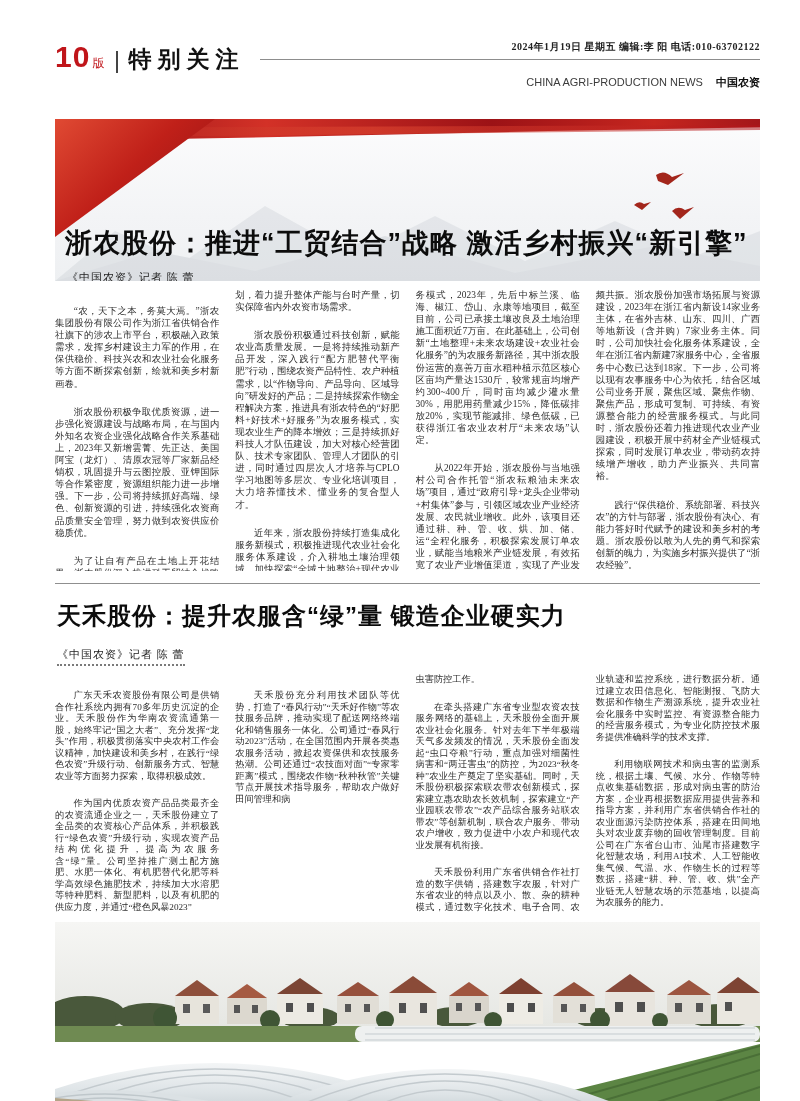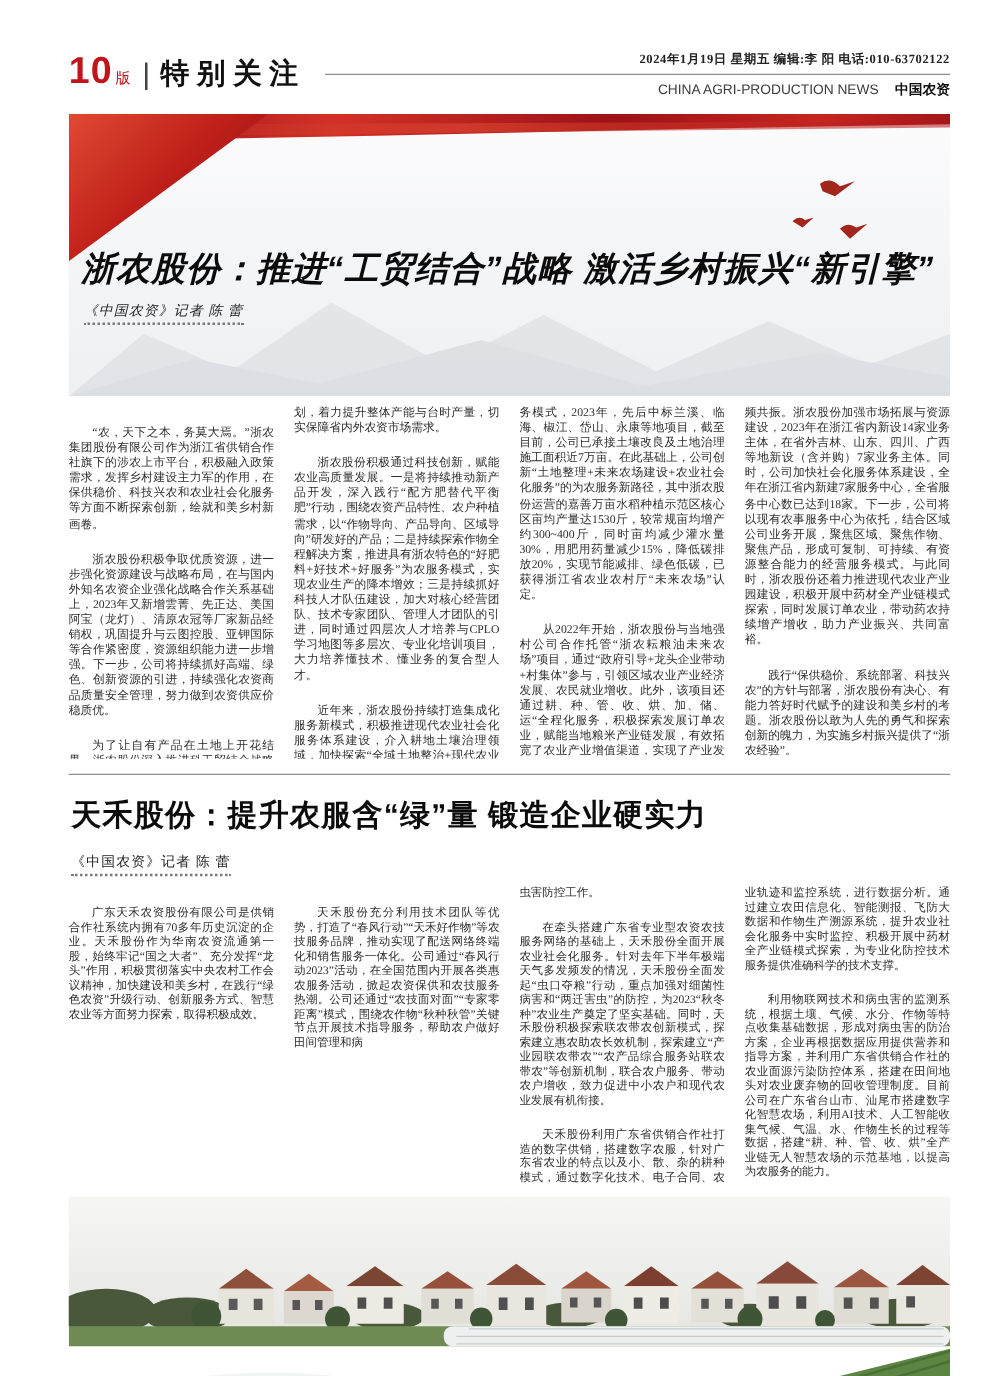--- a/index.html
+++ b/index.html
@@ -8,25 +8,25 @@
 
   
   .masthead{display:flex;align-items:flex-start;}
   .mh-left{display:flex;align-items:baseline;white-space:nowrap;font-family:"Liberation Sans","DejaVu Sans",sans-serif;}
   .pageno{font-size:30px;font-weight:bold;color:#c0151a;letter-spacing:1px;}
   .pageunit{font-size:12px;color:#c0151a;margin-left:2px;}
   .vbar{display:inline-block;width:2px;height:22px;background:#444;margin:0 10px 2px 12px;align-self:flex-end;}
   .section{font-size:23px;font-weight:bold;color:#111;letter-spacing:6px;}
   .mh-right{flex:1;margin-left:16px;}
   .dateline{text-align:right;font-size:10px;color:#222;font-weight:bold;letter-spacing:.5px;padding-bottom:5px;}
-  .enline{border-top:1px solid #8d8d8d;text-align:right;font-size:11px;color:#3c3c3c;padding-top:4px;font-family:"Liberation Sans","DejaVu Sans",sans-serif;}
+  .enline{border-top:1px solid #8d8d8d;text-align:right;font-size:11px;color:#3c3c3c;padding-top:15px;font-family:"Liberation Sans","DejaVu Sans",sans-serif;}
   .enline .cn{font-weight:bold;color:#111;margin-left:10px;}
 
   
-  .banner{position:relative;height:226px;margin-top:12px;background:linear-gradient(180deg,#fcfcfd 0%,#f3f4f6 60%,#eef0f2 100%);overflow:hidden;font-style:italic;}
+  .banner{position:relative;height:162px;margin-top:29px;background:linear-gradient(180deg,#fcfcfd 0%,#f3f4f6 60%,#eef0f2 100%);overflow:hidden;}
   .band{position:absolute;top:0;left:0;right:0;height:22px;background:linear-gradient(90deg,#8f1015,#d33127 30%,#9c1216 62%,#c6261f 85%,#a3161a);clip-path:polygon(0 0,100% 0,100% 38%,70% 55%,35% 80%,0 100%);}
   .band2{position:absolute;top:6px;left:0;right:0;height:14px;background:linear-gradient(90deg,#b31d1c,#e14a33 45%,#b01319);opacity:.55;clip-path:polygon(0 20%,100% 0,100% 35%,0 90%);}
   .wedge{position:absolute;top:0;left:0;width:160px;height:118px;background:linear-gradient(135deg,#e04a33 0%,#c02019 45%,#8c0f13 100%);clip-path:polygon(0 0,100% 0,0 100%);}
   .mountains{position:absolute;left:0;right:0;bottom:0;opacity:.16;}
   .birds{position:absolute;top:52px;right:62px;width:70px;height:60px;}
   .headline1{position:absolute;left:10px;top:88px;font-family:"Liberation Sans","DejaVu Sans",sans-serif;font-weight:bold;font-size:27px;color:#0c0c0c;letter-spacing:1px;white-space:nowrap;}
   .byline-row{position:absolute;left:12px;top:148px;}
 
   .byline{display:inline-block;font-size:11px;color:#222;border-bottom:2px dotted #7a7a7a;padding-bottom:2px;letter-spacing:1px;}
 
@@ -113,31 +113,32 @@
   <div class="art2-head">
     <h2 class="headline2">天禾股份：提升农服含“绿”量  锻造企业硬实力</h2>
     <div class="byline-row2">
       <span class="byline">《中国农资》记者 陈 蕾</span>
     </div>
   </div>
 
   <div class="cols a2">
       <div class="col">
         <p class="seg indent">广东天禾农资股份有限公司是供销合作社系统内拥有70多年历史沉淀的企业。天禾股份作为华南农资流通第一股，始终牢记“国之大者”、充分发挥“龙头”作用，积极贯彻落实中央农村工作会议精神，加快建设和美乡村，在践行“绿色农资”升级行动、创新服务方式、智慧农业等方面努力探索，取得积极成效。</p>
+        <p class="seg indent">作为国内优质农资产品品类最齐全的农资流通企业之一，天禾股份建立了全品类的农资核心产品体系，并积极践行“绿色农资”升级行动，实现农资产品结构优化提升，提高为农服务含“绿”量。公司坚持推广测土配方施肥、水肥一体化、有机肥替代化肥等科学高效绿色施肥技术，持续加大水溶肥等特种肥料、新型肥料，以及有机肥的供应力度，并通过“橙色风暴2023”</p>
       </div>
       <div class="col">
         <p class="seg indent">天禾股份充分利用技术团队等优势，打造了“春风行动”“天禾好作物”等农技服务品牌，推动实现了配送网络终端化和销售服务一体化。公司通过“春风行动2023”活动，在全国范围内开展各类惠农服务活动，掀起农资保供和农技服务热潮。公司还通过“农技面对面”“专家零距离”模式，围绕农作物“秋种秋管”关键节点开展技术指导服务，帮助农户做好田间管理和病</p>
       </div>
       <div class="col">
         <p class="seg">虫害防控工作。</p>
         <p class="seg indent">在牵头搭建广东省专业型农资农技服务网络的基础上，天禾股份全面开展农业社会化服务。针对去年下半年极端天气多发频发的情况，天禾股份全面发起“虫口夺粮”行动，重点加强对细菌性病害和“两迁害虫”的防控，为2023“秋冬种”农业生产奠定了坚实基础。同时，天禾股份积极探索联农带农创新模式，探索建立惠农助农长效机制，探索建立“产业园联农带农”“农产品综合服务站联农带农”等创新机制，联合农户服务、带动农户增收，致力促进中小农户和现代农业发展有机衔接。</p>
         <p class="seg indent">天禾股份利用广东省供销合作社打造的数字供销，搭建数字农服，针对广东省农业的特点以及小、散、杂的耕种模式，通过数字化技术、电子合同、农机作</p>
       </div>
       <div class="col">
-        <p class="seg">业轨迹和监控系统，进行数据分析。通过建立农田信息化、智能测报、飞防大数据和作物生产溯源系统，提升农业社会化服务中实时监控、积极开展中药材全产业链模式探索，为专业化防控技术服务提供准确科学的技术支撑。</p>
+        <p class="seg">业轨迹和监控系统，进行数据分析。通过建立农田信息化、智能测报、飞防大数据和作物生产溯源系统，提升农业社会化服务中实时监控、有资源整合能力的经营服务模式，为专业化防控技术服务提供准确科学的技术支撑。</p>
         <p class="seg indent">利用物联网技术和病虫害的监测系统，根据土壤、气候、水分、作物等特点收集基础数据，形成对病虫害的防治方案，企业再根据数据应用提供营养和指导方案，并利用广东省供销合作社的农业面源污染防控体系，搭建在田间地头对农业废弃物的回收管理制度。目前公司在广东省台山市、汕尾市搭建数字化智慧农场，利用AI技术、人工智能收集气候、气温、水、作物生长的过程等数据，搭建“耕、种、管、收、烘”全产业链无人智慧农场的示范基地，以提高为农服务的能力。</p>
       </div>
     </div>
 
   <svg class="photo" viewBox="0 0 705 190" preserveAspectRatio="none">
     <defs>
       <linearGradient id="sky" x1="0" y1="0" x2="0" y2="1">
         <stop offset="0" stop-color="#f6f6f4"></stop>
           <stop offset="1" stop-color="#e6e7e3"></stop>
       </linearGradient>

